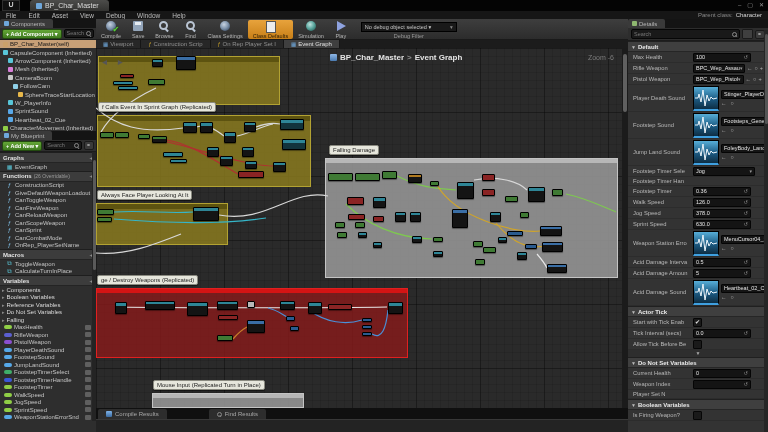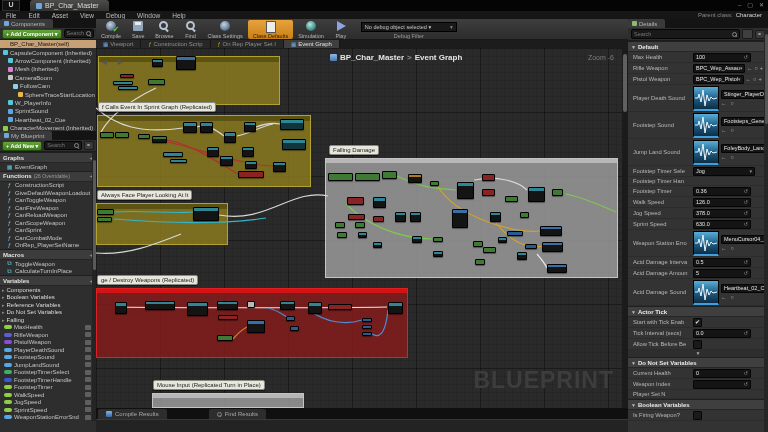--- a/index.html
+++ b/index.html
@@ -466,21 +466,20 @@
 
 <div class="abs canvas" id="canvas">
   <div class="abs navarrows">◂ ▸</div>
   <div class="abs breadcrumb">
     <span class="gric"></span>
     <span>BP_Char_Master</span>
     <span class="sep">&gt;</span>
     <span>Event Graph</span>
   </div>
   <div class="abs zoomlbl">Zoom -6</div>
-  <div class="abs bpwatermark">BLUEPRINT</div>
   <svg class="wiresvg" id="wires" width="526" height="360" viewBox="0 0 526 360">
       <path d="M0,60 C20,78 45,86 87,80" stroke="#d8d8d8" stroke-width="1.2" fill="none"></path>
       <path d="M100,79 C112,76 120,82 128,88" stroke="#d8d8d8" stroke-width="1.2" fill="none"></path>
       <path d="M141,88 C152,86 166,78 177,76" stroke="#d8d8d8" stroke-width="1.2" fill="none"></path>
       <path d="M160,79 C170,75 178,75 184,76" stroke="#d8d8d8" stroke-width="1.2" fill="none"></path>
       <path d="M71,92 C95,96 118,112 142,126" stroke="#b03030" stroke-width="1.2" fill="none"></path>
       <path d="M71,94 C100,100 150,118 177,118" stroke="#b03030" stroke-width="1.2" fill="none"></path>
       <path d="M60,40 C35,52 15,66 5,84" stroke="#d8d8d8" stroke-width="1.2" fill="none"></path>
       <path d="M123,167 C170,176 196,140 232,148" stroke="#d8d8d8" stroke-width="1.2" fill="none"></path>
       <path d="M18,164 C50,162 70,166 97,164" stroke="#35b5c8" stroke-width="1.2" fill="none"></path>

